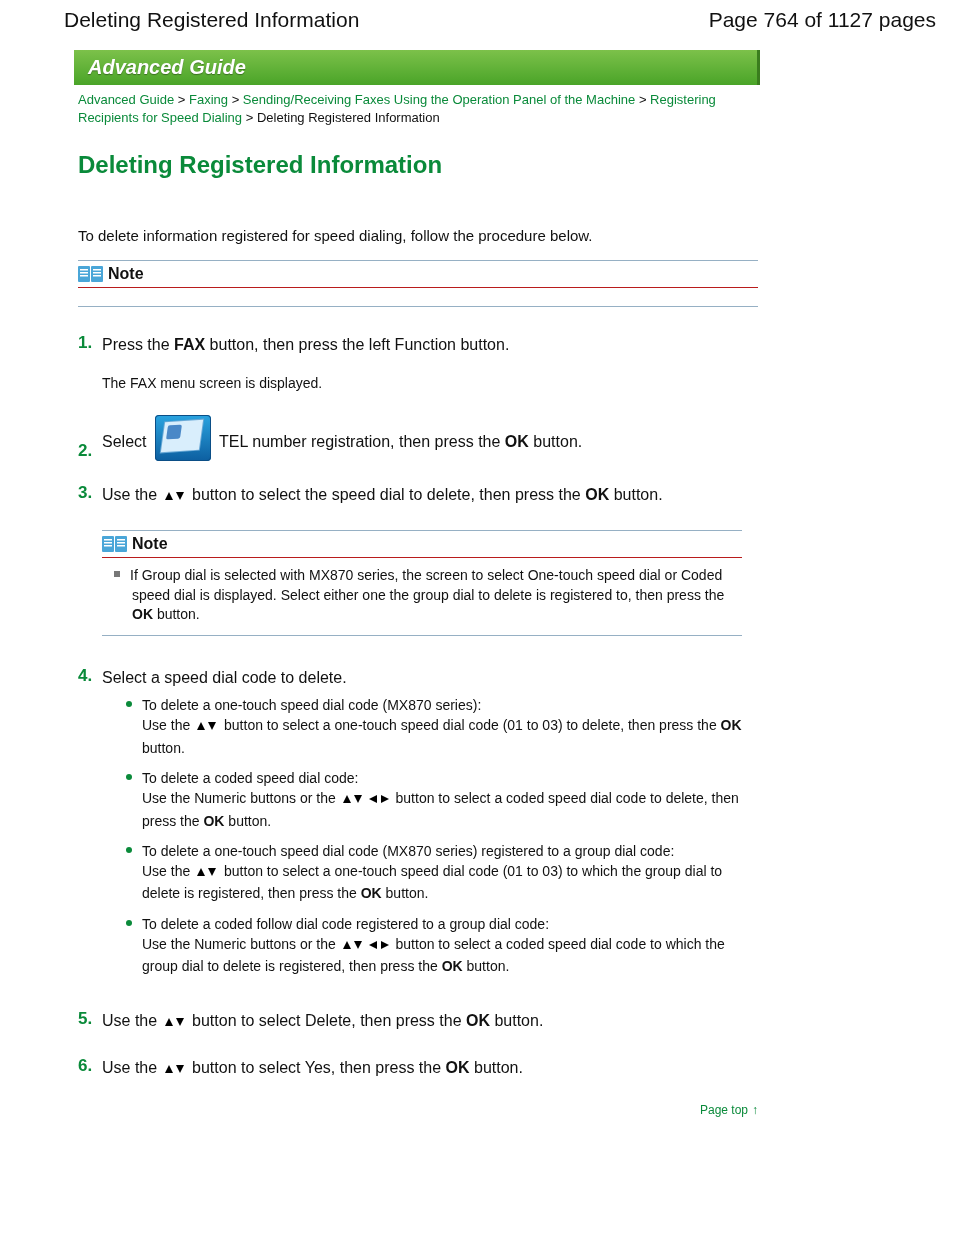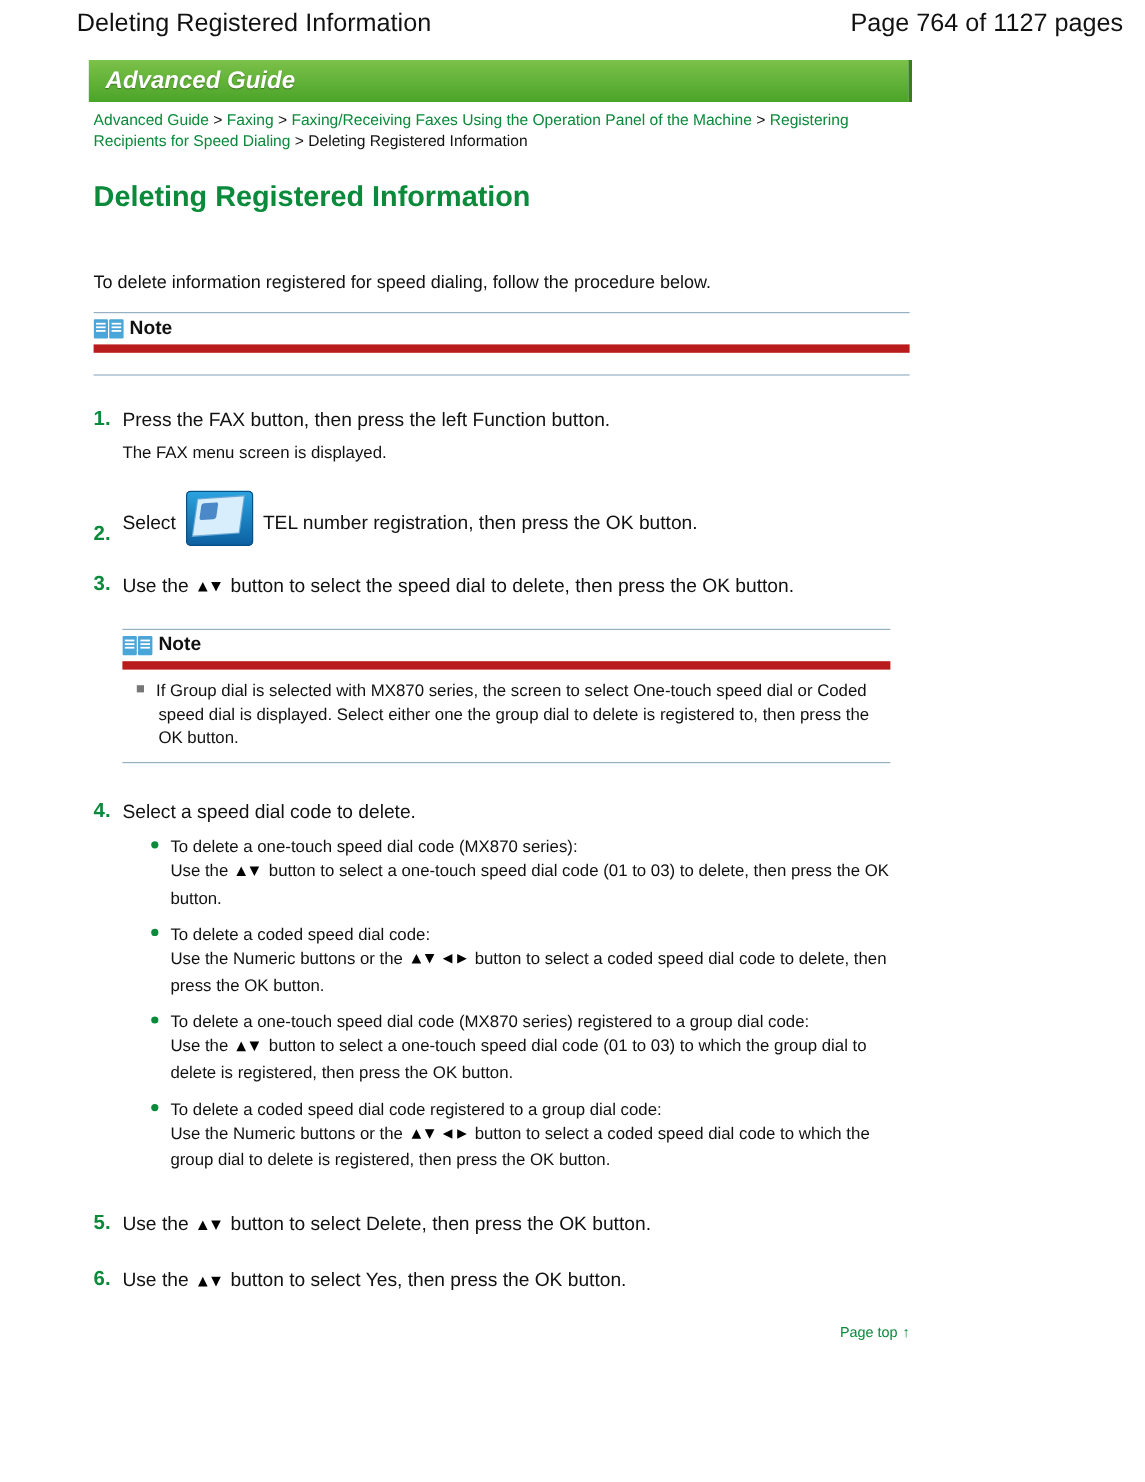--- a/index.html
+++ b/index.html
@@ -53,21 +53,21 @@
   .note-block {
     border-top: 1px solid #96b0c4;
     border-bottom: 1px solid #96b0c4;
     padding: 0 0 10px 0;
     margin-bottom: 26px;
   }
   .note-head {
     display: flex;
     align-items: flex-end;
     gap: 4px;
-    border-bottom: 7px solid #b91c1c;
+    border-bottom: 1px solid #b91c1c;
     padding: 4px 0;
     margin-bottom: 8px;
     font-weight: bold;
     font-size: 16px;
   }
   .note-icon {
     display: inline-flex;
   }
   .note-body {
     font-size: 15px;
@@ -82,22 +82,22 @@
     vertical-align: 3px;
   }
   .note-body a { color:#0a8a3a; text-decoration:none; }
 
   .step { display:flex; margin-bottom: 22px; }
   .step-num {
     color:#0a8a3a; font-weight:bold; font-size:17px;
     width: 24px; flex:none;
   }
   .step-body { font-size:16px; line-height:1.45; flex:1; }
-  .step-sub { font-size: 14px; margin-top:4px; }
-  .b { font-weight:normal;text-align:center; }
+  .step-sub { font-size: 14px; margin-top:16px; }
+  .b { font-weight:bold;text-align:center; }
 
   .inline-icon {
     display:inline-block;
     width:56px; height:46px;
     background:linear-gradient(#2aa4e0,#0d5fa0);
     border-radius:4px;
     position:relative;
     vertical-align: -14px;
     margin: 0 4px;
     box-shadow: 0 0 0 1px #0b4e86 inset;
@@ -162,21 +162,21 @@
     <div>Page 764 of 1127 pages</div>
   </div>
 
   <div class="banner">Advanced Guide</div>
 
   <div class="crumbs">
     <a href="#">Advanced Guide</a>
     <span> &gt; </span>
     <a href="#">Faxing</a>
     <span> &gt; </span>
-    <a href="#">Faxing/Receiving Faxes Using the Operation Panel of the Machine</a>
+    <a href="#">Sending/Receiving Faxes Using the Operation Panel of the Machine</a>
     <span> &gt; </span>
     <a href="#">Registering Recipients for Speed Dialing</a>
     <span> &gt; </span>
     <span>Deleting Registered Information</span>
   </div>
 
   <div class="content">
     <div class="h1">Deleting Registered Information</div>
     <div class="intro">To delete information registered for speed dialing, follow the procedure below.</div>
 
@@ -269,21 +269,21 @@
                 </svg></span><span> button to select a coded speed dial code to delete, then press the </span><span class="b">OK</span><span> button.</span>
           </li>
           <li>
             <span>To delete a one-touch speed dial code (MX870 series) registered to a group dial code:</span><br>
             <span>Use the </span><span class="ud"><svg width="22" height="12">
                   <polygon points="5,2 9,10 1,10" fill="#000"></polygon>
                   <polygon points="16,10 20,2 12,2" fill="#000"></polygon>
                 </svg></span><span> button to select a one-touch speed dial code (01 to 03) to which the group dial to delete is registered, then press the </span><span class="b">OK</span><span> button.</span>
           </li>
           <li>
-            <span>To delete a coded speed dial code registered to a group dial code:</span><br>
+            <span>To delete a coded follow dial code registered to a group dial code:</span><br>
             <span>Use the Numeric buttons or the </span><span class="ud"><svg width="22" height="12">
                   <polygon points="5,2 9,10 1,10" fill="#000"></polygon>
                   <polygon points="16,10 20,2 12,2" fill="#000"></polygon>
                 </svg></span><span class="lr"><svg width="22" height="12">
                   <polygon points="1,6 9,2 9,10" fill="#000"></polygon>
                   <polygon points="21,6 13,2 13,10" fill="#000"></polygon>
                 </svg></span><span> button to select a coded speed dial code to which the group dial to delete is registered, then press the </span><span class="b">OK</span><span> button.</span>
           </li>
         </ul>
       </div>

